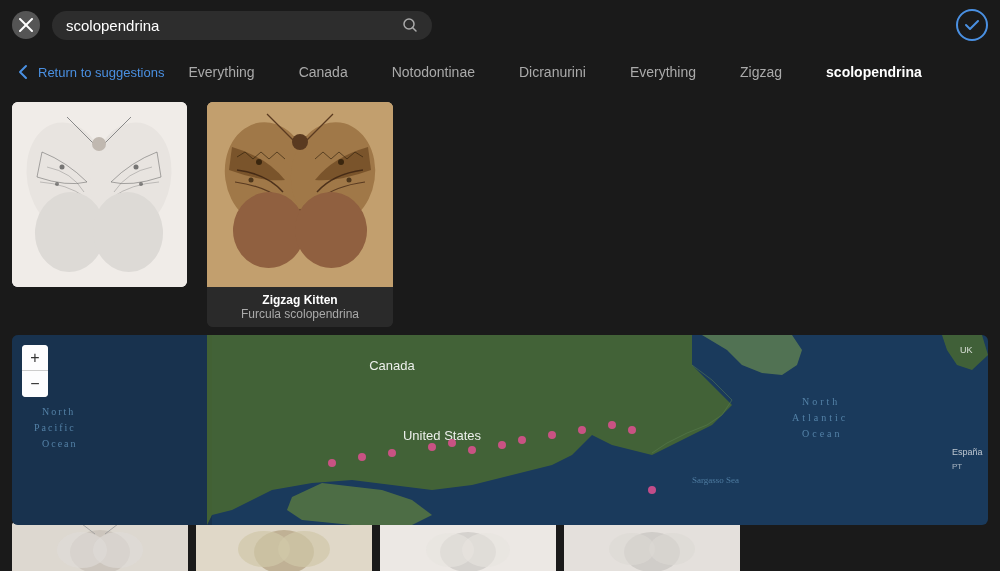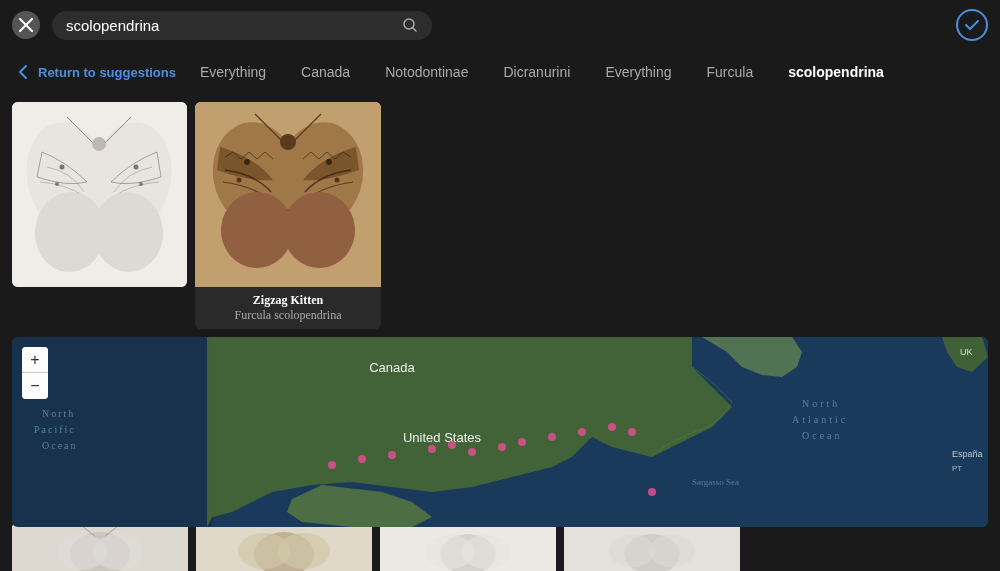--- a/index.html
+++ b/index.html
@@ -78,27 +78,26 @@
     .back-link {
       display: flex;
       align-items: flex-end;
       gap: 6px;
       color: #4a90e2;
       cursor: pointer;
       font-size: 13px;
       margin-right: 24px;
       text-decoration: none;
       flex-shrink: 0;
-      font-weight: bold;
     }
     .back-link svg { width: 16px; height: 16px; }
 
     .nav-tabs {
       display: flex;
-      gap: 35px;
+      gap: 44px;
       align-items: center;
     }
     .nav-tab {
       font-size: 14px;
       color: #aaa;
       cursor: pointer;
       padding: 2px 0;
       white-space: nowrap;
     }
     .nav-tab.active {
@@ -140,23 +139,22 @@
       border: none;
       background: rgba(255,255,255,0.9);
       line-height: 1;
     }
     .map-btn:first-child {
       border-bottom: 1px solid #ccc;
     }
 
     .top-row {
       display: flex;
-      gap: 8px;
+      gap: 20px;
       padding: 8px 12px 0;
-      font-family: Liberation Serif, serif;
     }
 
     
     .moth-card-1 {
       width: 175px;
       height: 185px;
       border-radius: 6px;
       overflow: hidden;
       background: #f5f5f5;
       flex-shrink: 0;
@@ -233,21 +231,21 @@
     </svg>
     <span>Return to suggestions</span>
   </a>
 
   <nav class="nav-tabs">
     <span class="nav-tab">Everything</span>
     <span class="nav-tab">Canada</span>
     <span class="nav-tab">Notodontinae</span>
     <span class="nav-tab">Dicranurini</span>
     <span class="nav-tab">Everything</span>
-    <span class="nav-tab">Furcula</span>
+    <span class="nav-tab">Zigzag</span>
     <span class="nav-tab active">scolopendrina</span>
   </nav>
 </div>
 
 <div style="overflow: hidden; width: 1000px;">
 
   <div class="top-row">
 
     <div class="moth-card-1">
       <svg viewBox="0 0 175 185" width="175" height="185" xmlns="http://www.w3.org/2000/svg">

